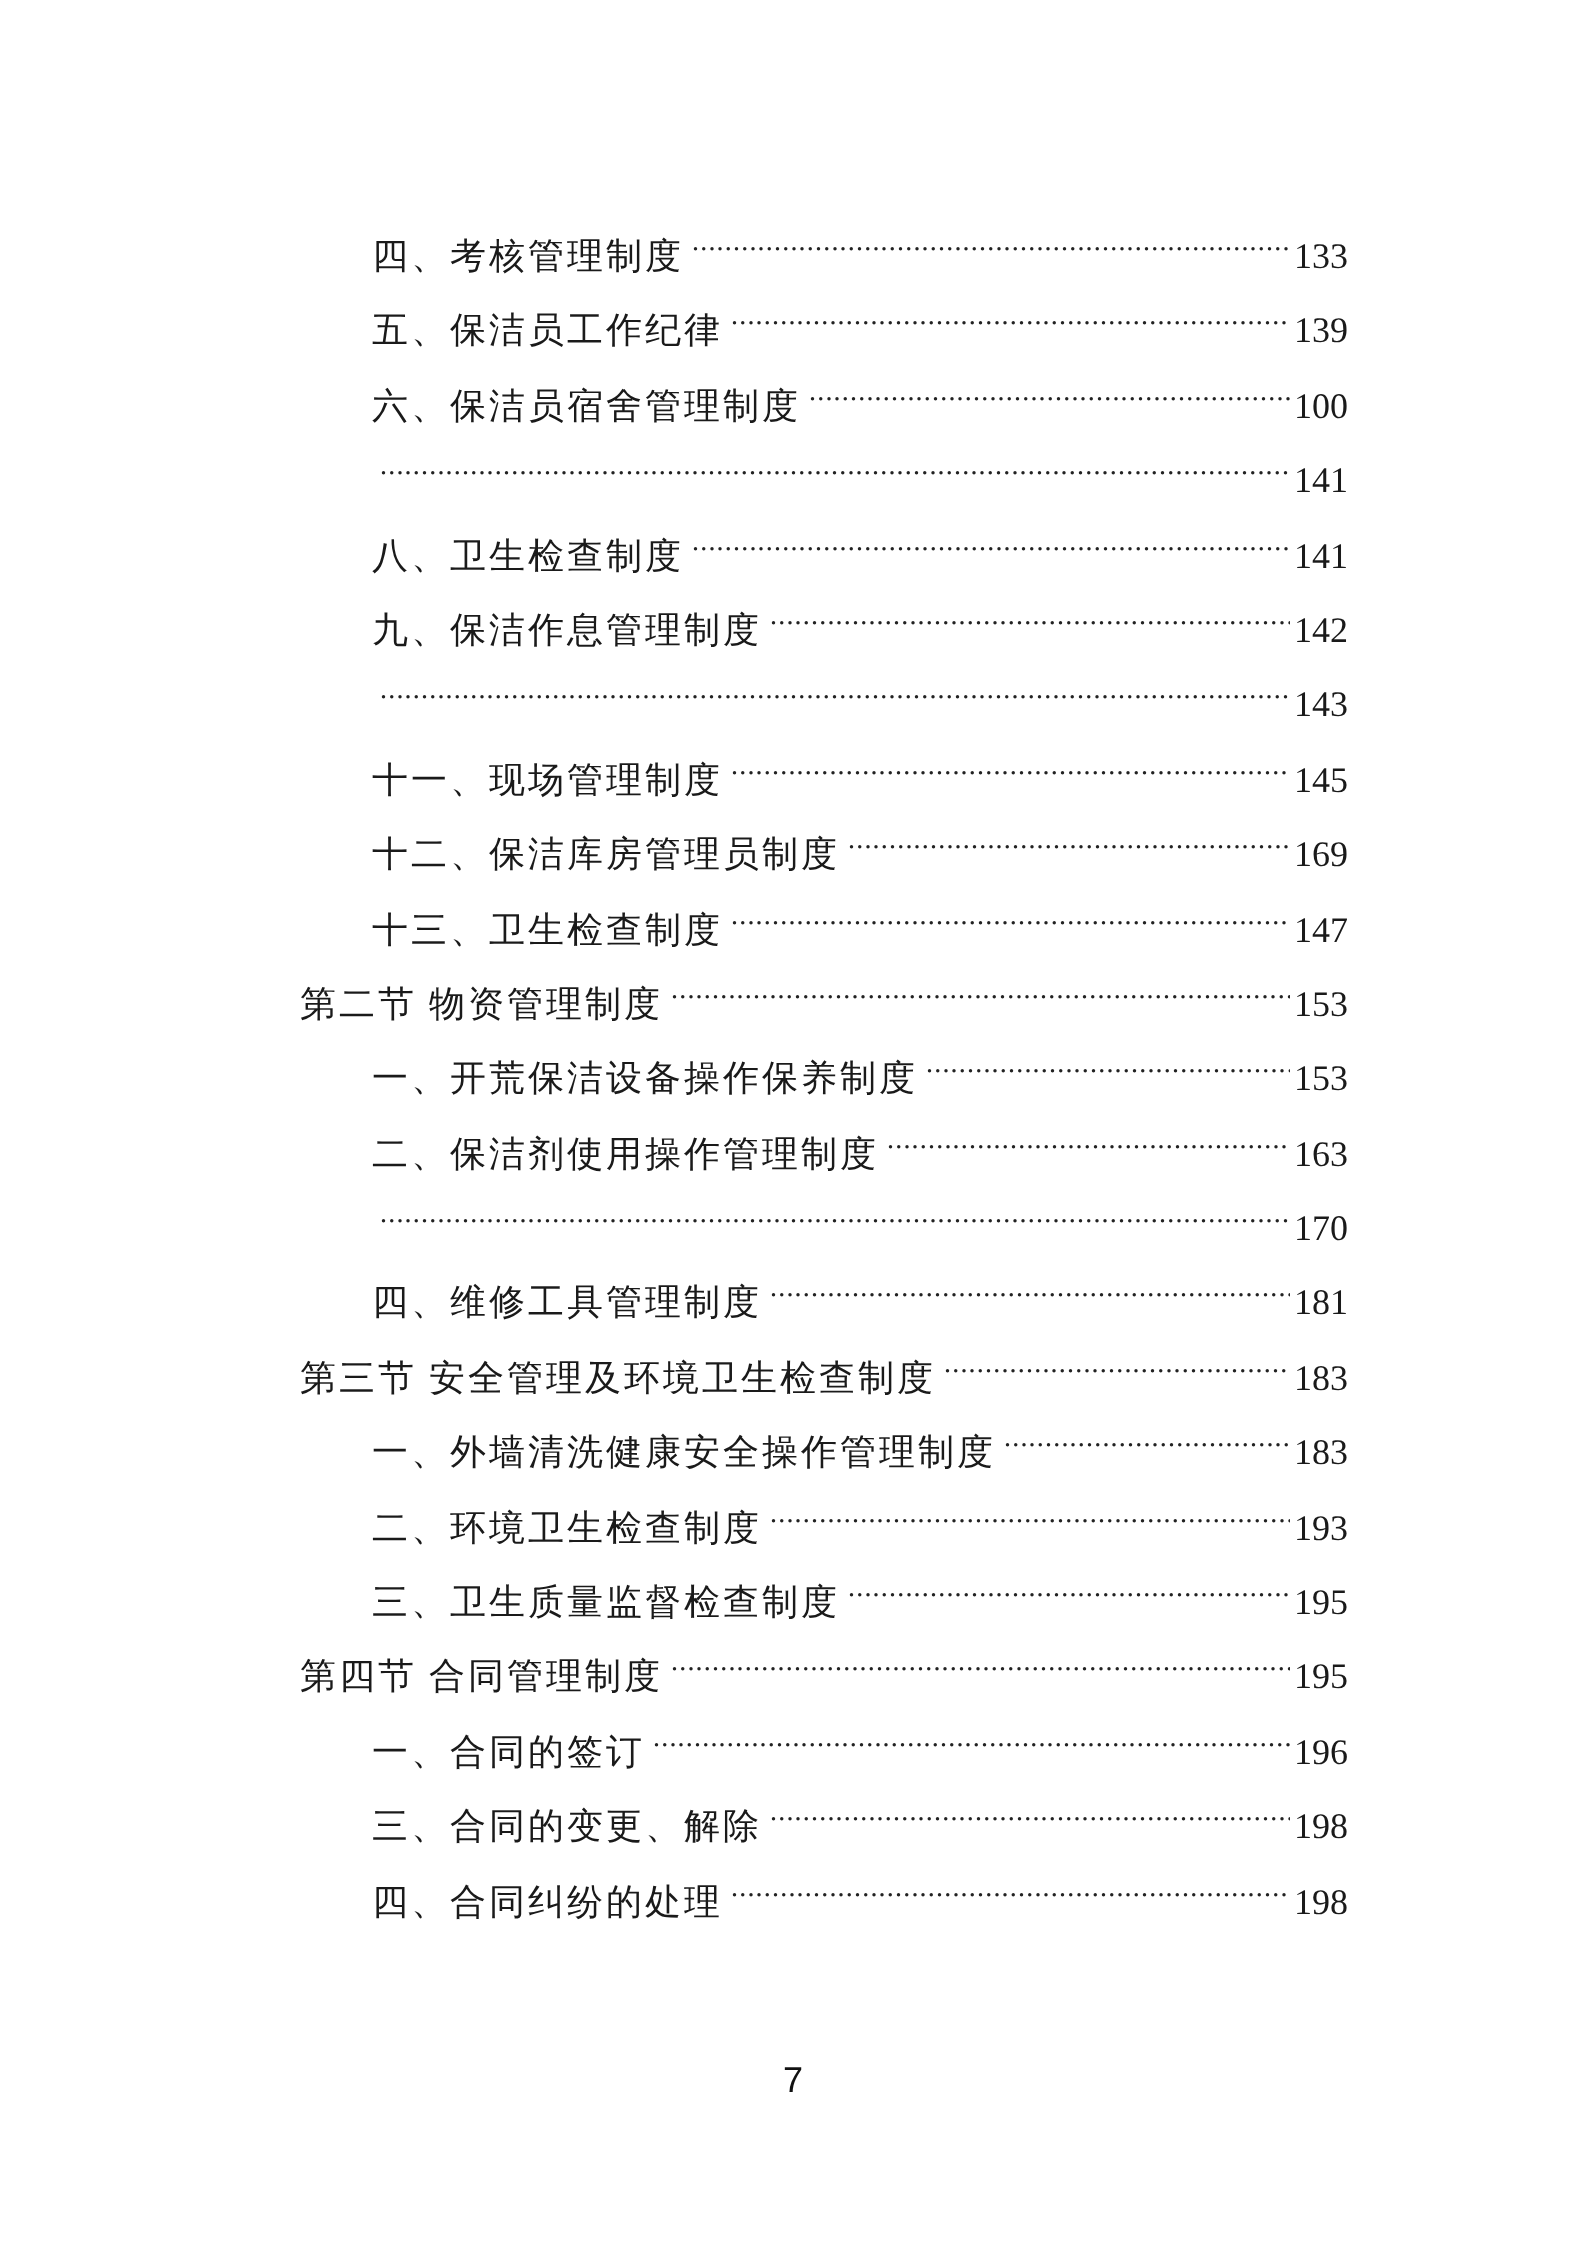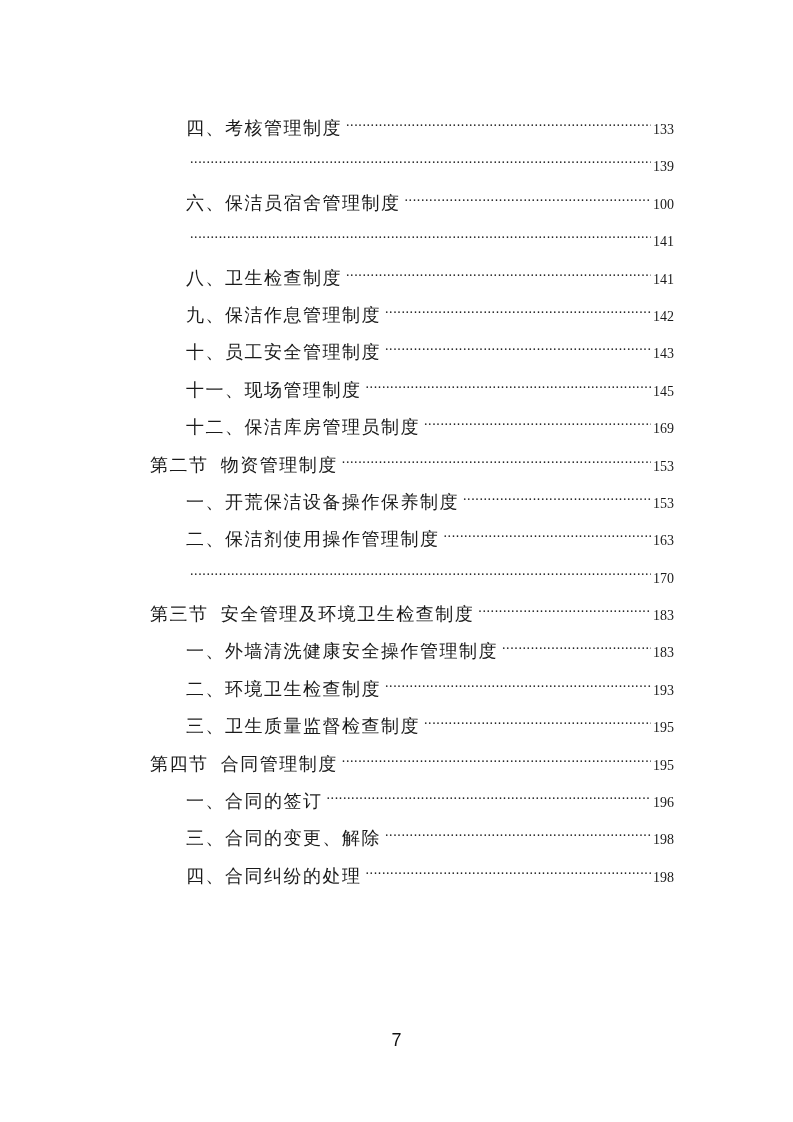--- a/index.html
+++ b/index.html
@@ -28,21 +28,20 @@
     font-size: 18px;
     line-height: 30px;
     white-space: nowrap;
     letter-spacing: 1.5px;
   }
   .toc-row.level-2 {
     padding-left: 36px;
   }
   .toc-row .label {
     flex: 0 0 auto;
-    font-family: Liberation Mono, monospace;
   }
   .toc-row .leader {
     flex: 1 1 auto;
     overflow: hidden;
     margin: 0 2px 0 4px;
     position: relative;
     height: 30px;
   }
   .toc-row .leader::before {
     content: "..................................................................................................................................................................................................................................................";
@@ -50,21 +49,21 @@
     left: 0;
     bottom: 5px;
     letter-spacing: 0.6px;
     font-size: 14px;
     line-height: 14px;
     color: #222;
   }
   .toc-row .page {
     flex: 0 0 auto;
     letter-spacing: 0;
-    font-size: 14px;
+    font-size: 18px;
   }
   .page-number {
     position: absolute;
     left: 0;
     width: 793px;
     top: 1030px;
     text-align: center;
     font-family: "Liberation Sans", "DejaVu Sans", sans-serif;
     font-size: 18px;
     color: #111;
@@ -73,20 +72,21 @@
 </head>
 <body>
 
 <div class="toc">
   <div class="toc-row level-2">
     <span class="label">四、考核管理制度</span>
     <span class="leader"></span>
     <span class="page">133</span>
   </div>
   <div class="toc-row level-2">
+    <span class="label">五、保洁员工作纪律</span>
     <span class="leader"></span>
     <span class="page">139</span>
   </div>
   <div class="toc-row level-2">
     <span class="label">六、保洁员宿舍管理制度</span>
     <span class="leader"></span>
     <span class="page">100</span>
   </div>
   <div class="toc-row level-2">
     <span class="leader"></span>
@@ -96,52 +96,61 @@
     <span class="label">八、卫生检查制度</span>
     <span class="leader"></span>
     <span class="page">141</span>
   </div>
   <div class="toc-row level-2">
     <span class="label">九、保洁作息管理制度</span>
     <span class="leader"></span>
     <span class="page">142</span>
   </div>
   <div class="toc-row level-2">
-    <span class="label">十、员工安全管理制度</span>
     <span class="leader"></span>
     <span class="page">143</span>
   </div>
   <div class="toc-row level-2">
     <span class="label">十一、现场管理制度</span>
     <span class="leader"></span>
     <span class="page">145</span>
   </div>
   <div class="toc-row level-2">
     <span class="label">十二、保洁库房管理员制度</span>
     <span class="leader"></span>
     <span class="page">169</span>
+  </div>
+  <div class="toc-row level-2">
+    <span class="label">十三、卫生检查制度</span>
+    <span class="leader"></span>
+    <span class="page">147</span>
   </div>
   <div class="toc-row level-1">
     <span class="label">第二节  物资管理制度</span>
     <span class="leader"></span>
     <span class="page">153</span>
   </div>
   <div class="toc-row level-2">
     <span class="label">一、开荒保洁设备操作保养制度</span>
     <span class="leader"></span>
     <span class="page">153</span>
   </div>
   <div class="toc-row level-2">
     <span class="label">二、保洁剂使用操作管理制度</span>
     <span class="leader"></span>
     <span class="page">163</span>
   </div>
   <div class="toc-row level-2">
     <span class="leader"></span>
     <span class="page">170</span>
+  </div>
+  <div class="toc-row level-2">
+    <span class="label">四、维修工具管理制度</span>
+    <span class="leader"></span>
+    <span class="page">181</span>
   </div>
   <div class="toc-row level-1">
     <span class="label">第三节  安全管理及环境卫生检查制度</span>
     <span class="leader"></span>
     <span class="page">183</span>
   </div>
   <div class="toc-row level-2">
     <span class="label">一、外墙清洗健康安全操作管理制度</span>
     <span class="leader"></span>
     <span class="page">183</span>

